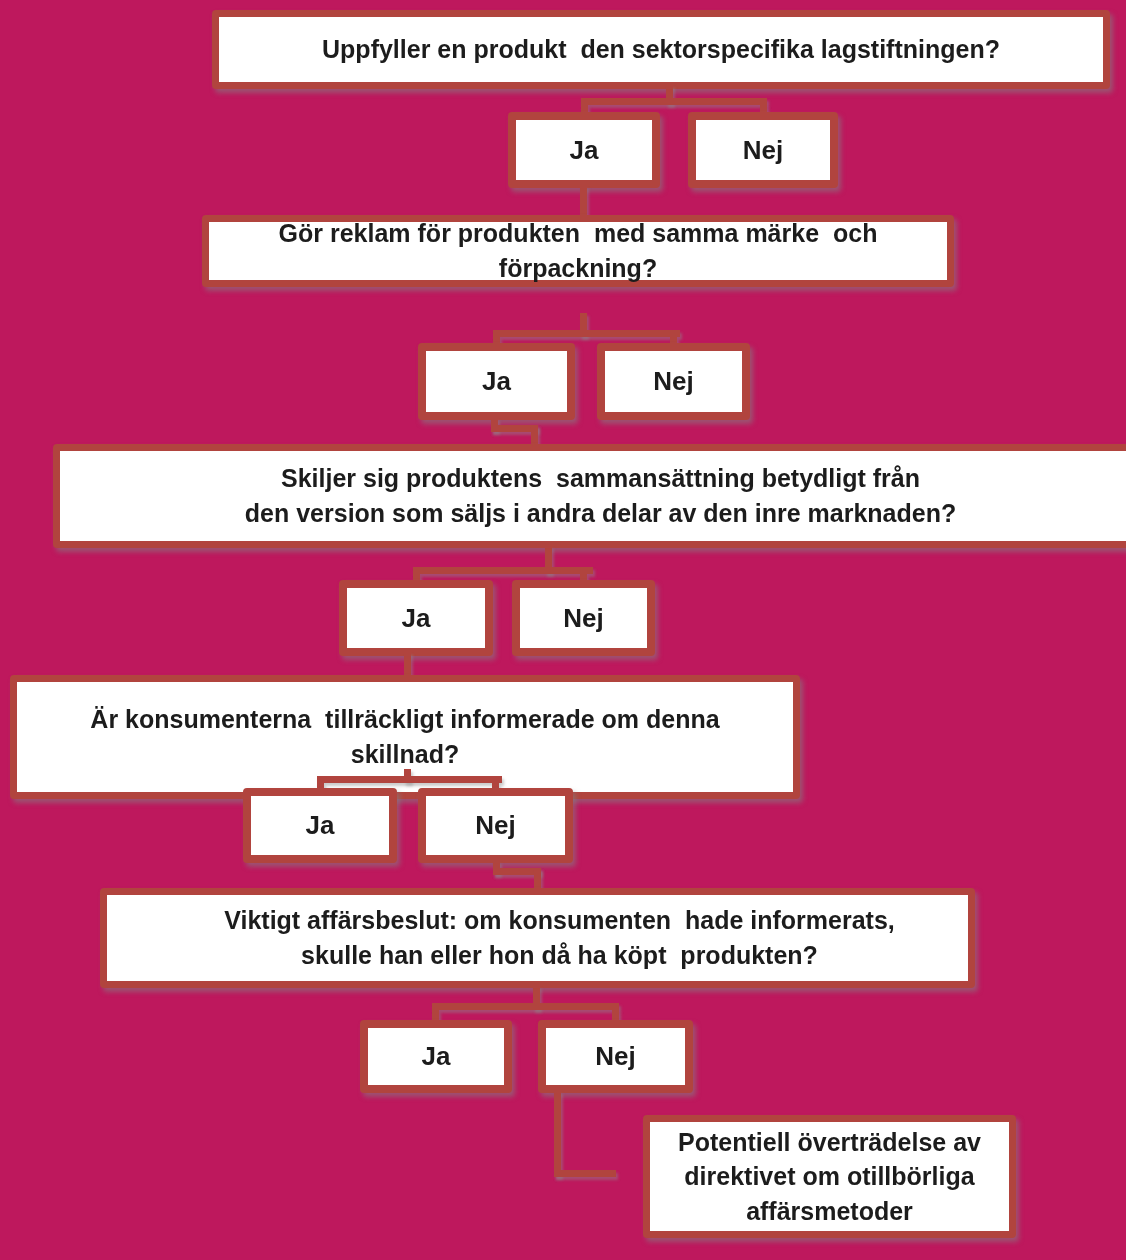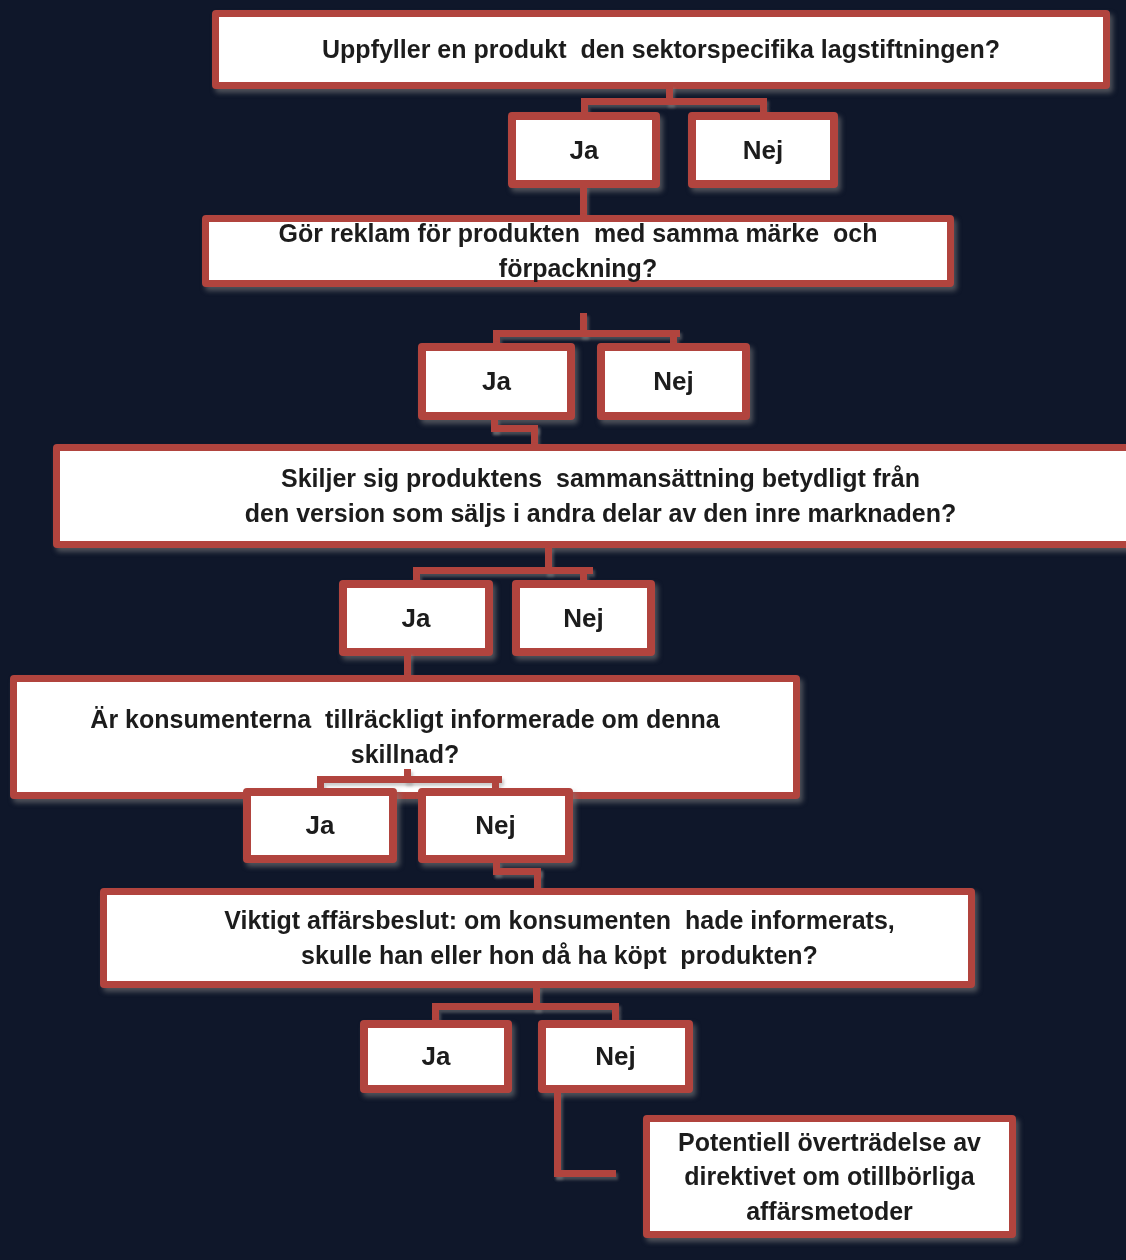--- a/index.html
+++ b/index.html
@@ -1,19 +1,19 @@
 <!DOCTYPE html>
 <html style="--accent: #B1443E;"><head>
 <meta charset="utf-8">
 <style>
   :root { --accent: #B1443E; --ink: #1c1c1c; }
   * { box-sizing: border-box; }
   html, body { margin: 0; padding: 0; background: #ffffff; }
   body { width: 1126px; height: 1260px; font-family: "Liberation Sans", sans-serif; }
-  .canvas { position: relative; width: 1126px; height: 1260px; background: #0f172a; overflow: hidden; }
+  .canvas { position: relative; width: 1126px; height: 1260px; background: #be185d; overflow: hidden; }
 
   .qbox, .abox, .obox {
     position: absolute;
     background: #ffffff;
     border: 7px solid var(--accent);
     border-radius: 4px;
     box-shadow: 3px 4px 5px rgba(130,130,130,0.55);
     display: flex;
     align-items: center;
     justify-content: center;

